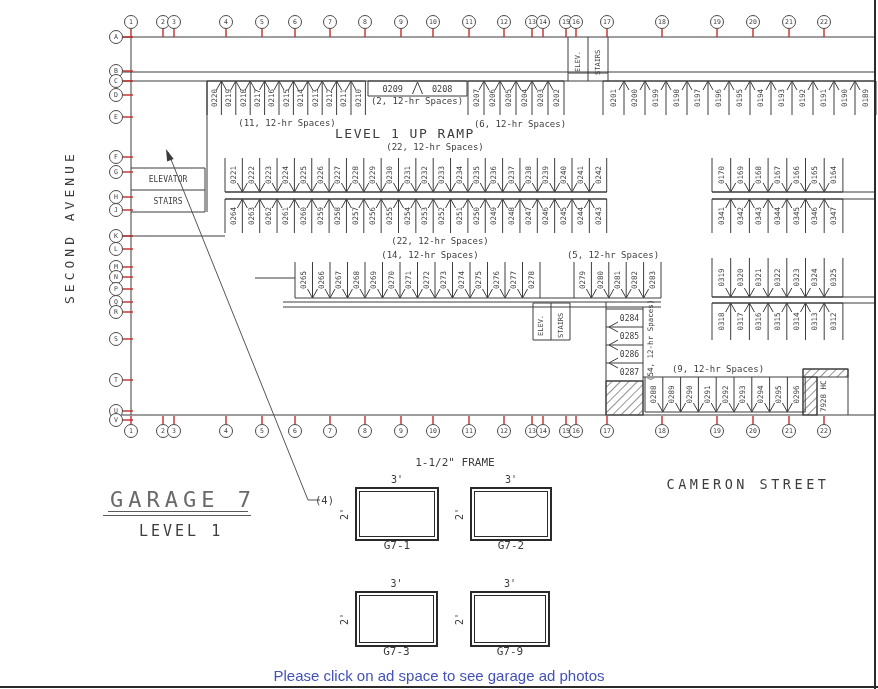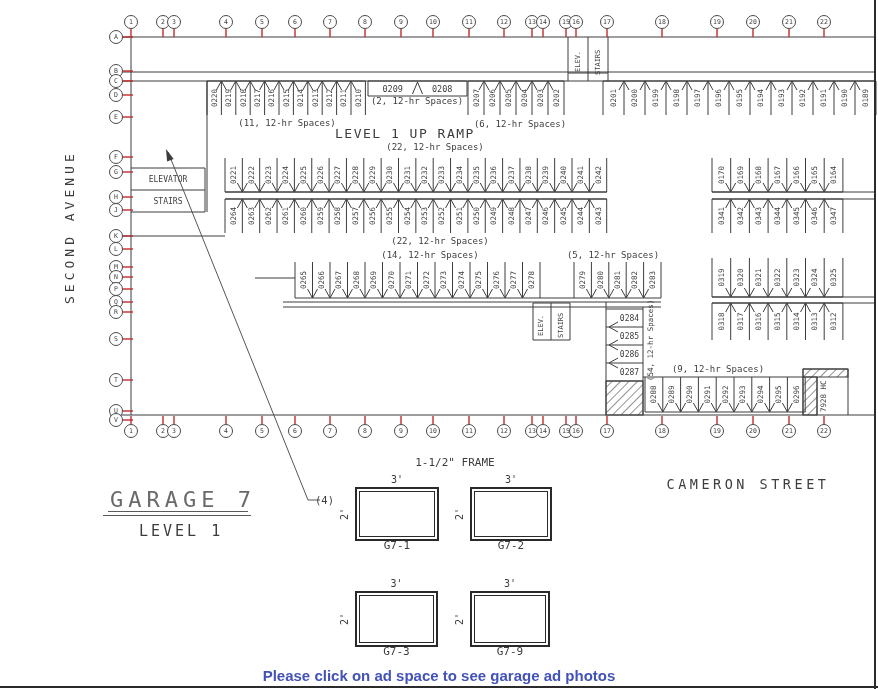--- a/index.html
+++ b/index.html
@@ -8,21 +8,21 @@
   .cad{position:absolute;color:#3d3d3d;white-space:nowrap;}
   .uline{position:absolute;height:1px;background:#5a5a5a;}
   svg{position:absolute;left:0;top:0;}
   .frame-outer{position:absolute;border:2px solid #2a2a2a;box-sizing:border-box;}
   .frame-inner{position:absolute;left:2px;top:2px;right:2px;bottom:2px;border:1px solid #2a2a2a;}
   .frame-label{position:absolute;left:0;right:0;top:100%;margin-top:0;text-align:center;
                font-size:11px;color:#3d3d3d;}
   .dim-top{position:absolute;left:0;right:0;top:-15px;text-align:center;font-size:10px;color:#3d3d3d;}
   .dim-left{position:absolute;left:-19px;top:50%;font-size:10px;color:#3d3d3d;transform:translateY(-50%) rotate(-90deg);}
   #footer-text{position:absolute;left:0;top:667px;width:878px;text-align:center;
-               font-family:"Liberation Sans",sans-serif;font-weight:bold;font-size:15px;}
+               font-family:"Liberation Sans",sans-serif;font-weight:normal;font-size:15px;}
   .border-line{position:absolute;background:#2b2b2b;}
 </style>
 </head>
 <body>
 
 <div id="stage">
 
   <svg id="plan-svg" width="878" height="689" viewBox="0 0 878 689">
       <defs>
         <pattern id="hatch" width="6" height="6" patternUnits="userSpaceOnUse" patternTransform="rotate(45)">

